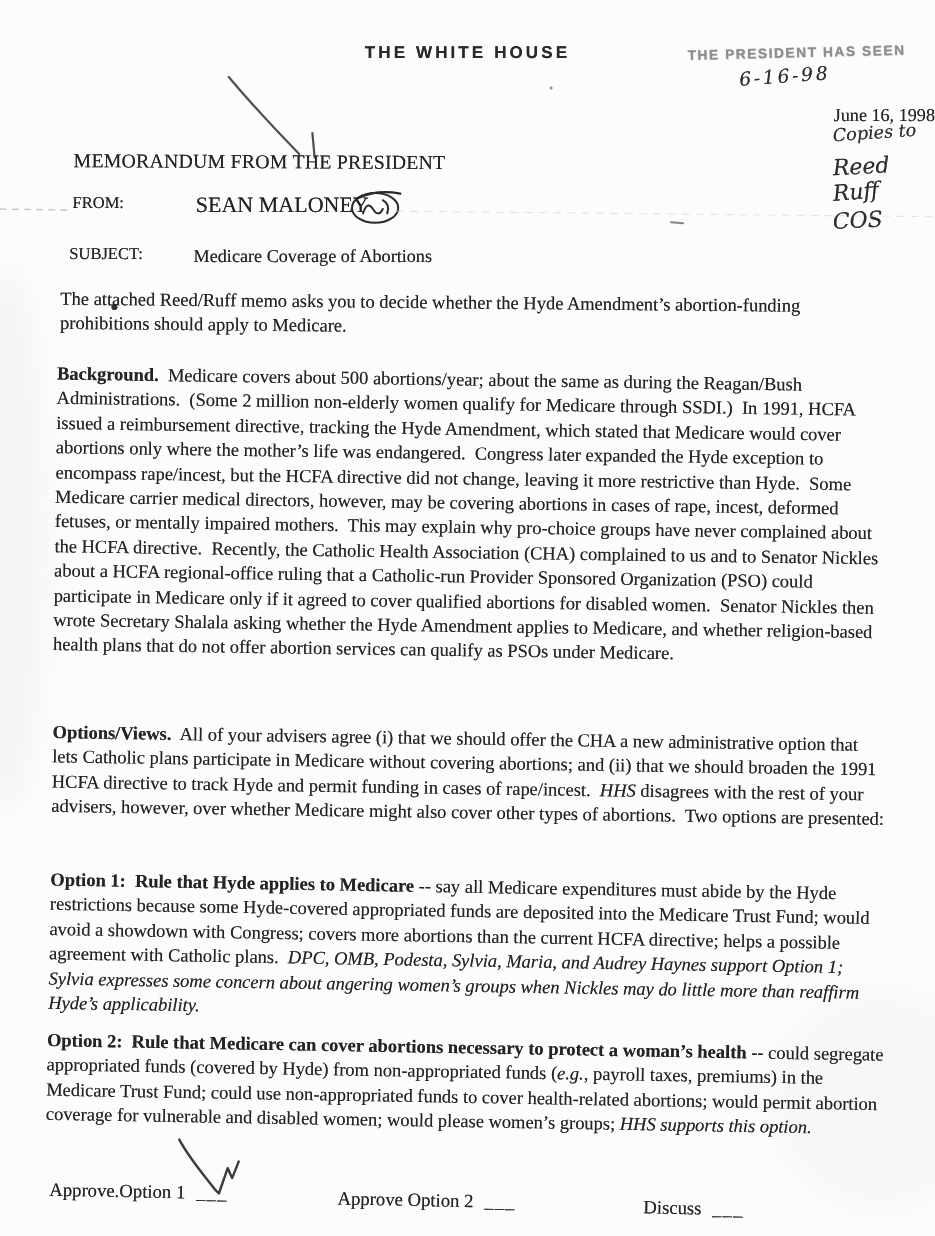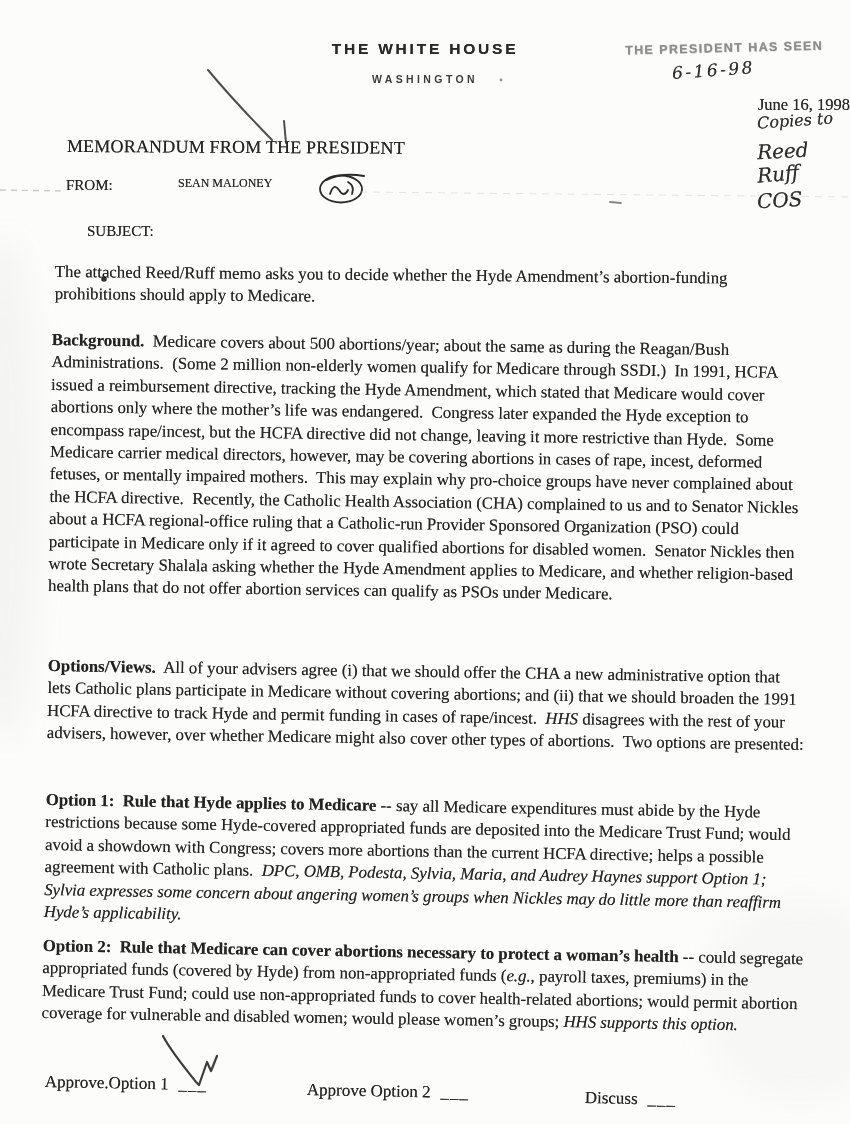--- a/index.html
+++ b/index.html
@@ -52,22 +52,22 @@
   .dist.d2{top:163px;transform:rotate(-5deg);}
   .dist.d3{top:189px;transform:rotate(-3deg);}
 
   .memo-heading{
     position:absolute;left:67px;top:136px;font-size:18px;letter-spacing:.2px;
     color:#242424;transform:rotate(.3deg);transform-origin:left top;
     text-shadow:0 0 .6px rgba(30,30,30,.7);
   }
   .row-label{position:absolute;font-size:15px;color:#242424;text-shadow:0 0 .6px rgba(30,30,30,.7);}
   .from-label{left:66px;top:177px;}
-  .from-value{left:178px;top:176px;font-size:12px;}
-  .subject-label{left:63px;top:223px;margin-left:24px;}
+  .from-value{left:178px;top:176px;font-size:20px;}
+  .subject-label{left:63px;top:223px;}
   .subject-value{left:176px;top:223px;font-size:16.5px;}
 
   .para{
     position:absolute;font-size:16.8px;line-height:22.4px;color:#242424;
     white-space:pre-wrap;transform-origin:left top;
     text-shadow:0 0 .6px rgba(30,30,30,.65);
   }
   .p1{left:55px;top:261px;width:752px;transform:rotate(.55deg);}
   .p2{left:52px;top:329px;width:756px;transform:rotate(.85deg);}
   .p3{left:48px;top:655px;width:757px;transform:rotate(.9deg);}
@@ -88,36 +88,36 @@
 </style>
 </head>
 <body>
 
 <div class="page">
 
   <div class="smudge a"></div>
   <div class="smudge b"></div>
 
   <div class="letterhead-org">THE WHITE HOUSE</div>
-  <div class="letterhead-city">WASHINGTON</div>
   <div class="letterhead-date">June 16, 1998</div>
 
   <div class="stamp">THE PRESIDENT HAS SEEN</div>
   <div class="hand stamp-date">6-16-98</div>
 
   <div class="hand dist d0">Copies to</div>
   <div class="hand dist d1">Reed</div>
   <div class="hand dist d2">Ruff</div>
   <div class="hand dist d3">COS</div>
 
   <div class="memo-heading">MEMORANDUM FROM THE PRESIDENT</div>
 
   <div class="row-label from-label">FROM:</div>
   <div class="row-label from-value">SEAN MALONEY</div>
   <div class="row-label subject-label">SUBJECT:</div>
+  <div class="row-label subject-value">Medicare Coverage of Abortions</div>
 
   <div class="para p1"><span>The attached Reed/Ruff memo asks you to decide whether the Hyde Amendment’s abortion-funding prohibitions should apply to Medicare.</span></div>
   <div class="para p2"><span style="font-weight: bold;">Background.</span><span>  Medicare covers about 500 abortions/year; about the same as during the Reagan/Bush Administrations.  (Some 2 million non-elderly women qualify for Medicare through SSDI.)  In 1991, HCFA issued a reimbursement directive, tracking the Hyde Amendment, which stated that Medicare would cover abortions only where the mother’s life was endangered.  Congress later expanded the Hyde exception to encompass rape/incest, but the HCFA directive did not change, leaving it more restrictive than Hyde.  Some Medicare carrier medical directors, however, may be covering abortions in cases of rape, incest, deformed fetuses, or mentally impaired mothers.  This may explain why pro-choice groups have never complained about the HCFA directive.  Recently, the Catholic Health Association (CHA) complained to us and to Senator Nickles about a HCFA regional-office ruling that a Catholic-run Provider Sponsored Organization (PSO) could participate in Medicare only if it agreed to cover qualified abortions for disabled women.  Senator Nickles then wrote Secretary Shalala asking whether the Hyde Amendment applies to Medicare, and whether religion-based health plans that do not offer abortion services can qualify as PSOs under Medicare.</span></div>
   <div class="para p3"><span style="font-weight: bold;">Options/Views.</span><span>  All of your advisers agree (i) that we should offer the CHA a new administrative option that lets Catholic plans participate in Medicare without covering abortions; and (ii) that we should broaden the 1991 HCFA directive to track Hyde and permit funding in cases of rape/incest.  </span><span style="font-style: italic;">HHS</span><span> disagrees with the rest of your advisers, however, over whether Medicare might also cover other types of abortions.  Two options are presented:</span></div>
   <div class="para p4"><span style="font-weight: bold;">Option 1:  Rule that Hyde applies to Medicare</span><span> -- say all Medicare expenditures must abide by the Hyde restrictions because some Hyde-covered appropriated funds are deposited into the Medicare Trust Fund; would avoid a showdown with Congress; covers more abortions than the current HCFA directive; helps a possible agreement with Catholic plans.  </span><span style="font-style: italic;">DPC, OMB, Podesta, Sylvia, Maria, and Audrey Haynes support Option 1; Sylvia expresses some concern about angering women’s groups when Nickles may do little more than reaffirm Hyde’s applicability.</span></div>
   <div class="para p5"><span style="font-weight: bold;">Option 2:  Rule that Medicare can cover abortions necessary to protect a woman’s health --</span><span> could segregate appropriated funds (covered by Hyde) from non-appropriated funds (</span><span style="font-style: italic;">e.g.</span><span>, payroll taxes, premiums) in the Medicare Trust Fund; could use non-appropriated funds to cover health-related abortions; would permit abortion coverage for vulnerable and disabled women; would please women’s groups; </span><span style="font-style: italic;">HHS supports this option.</span></div>
 
   <div class="approve-item ai1">
     <span>Approve.Option 1</span><span class="blank">___</span>
   </div>

